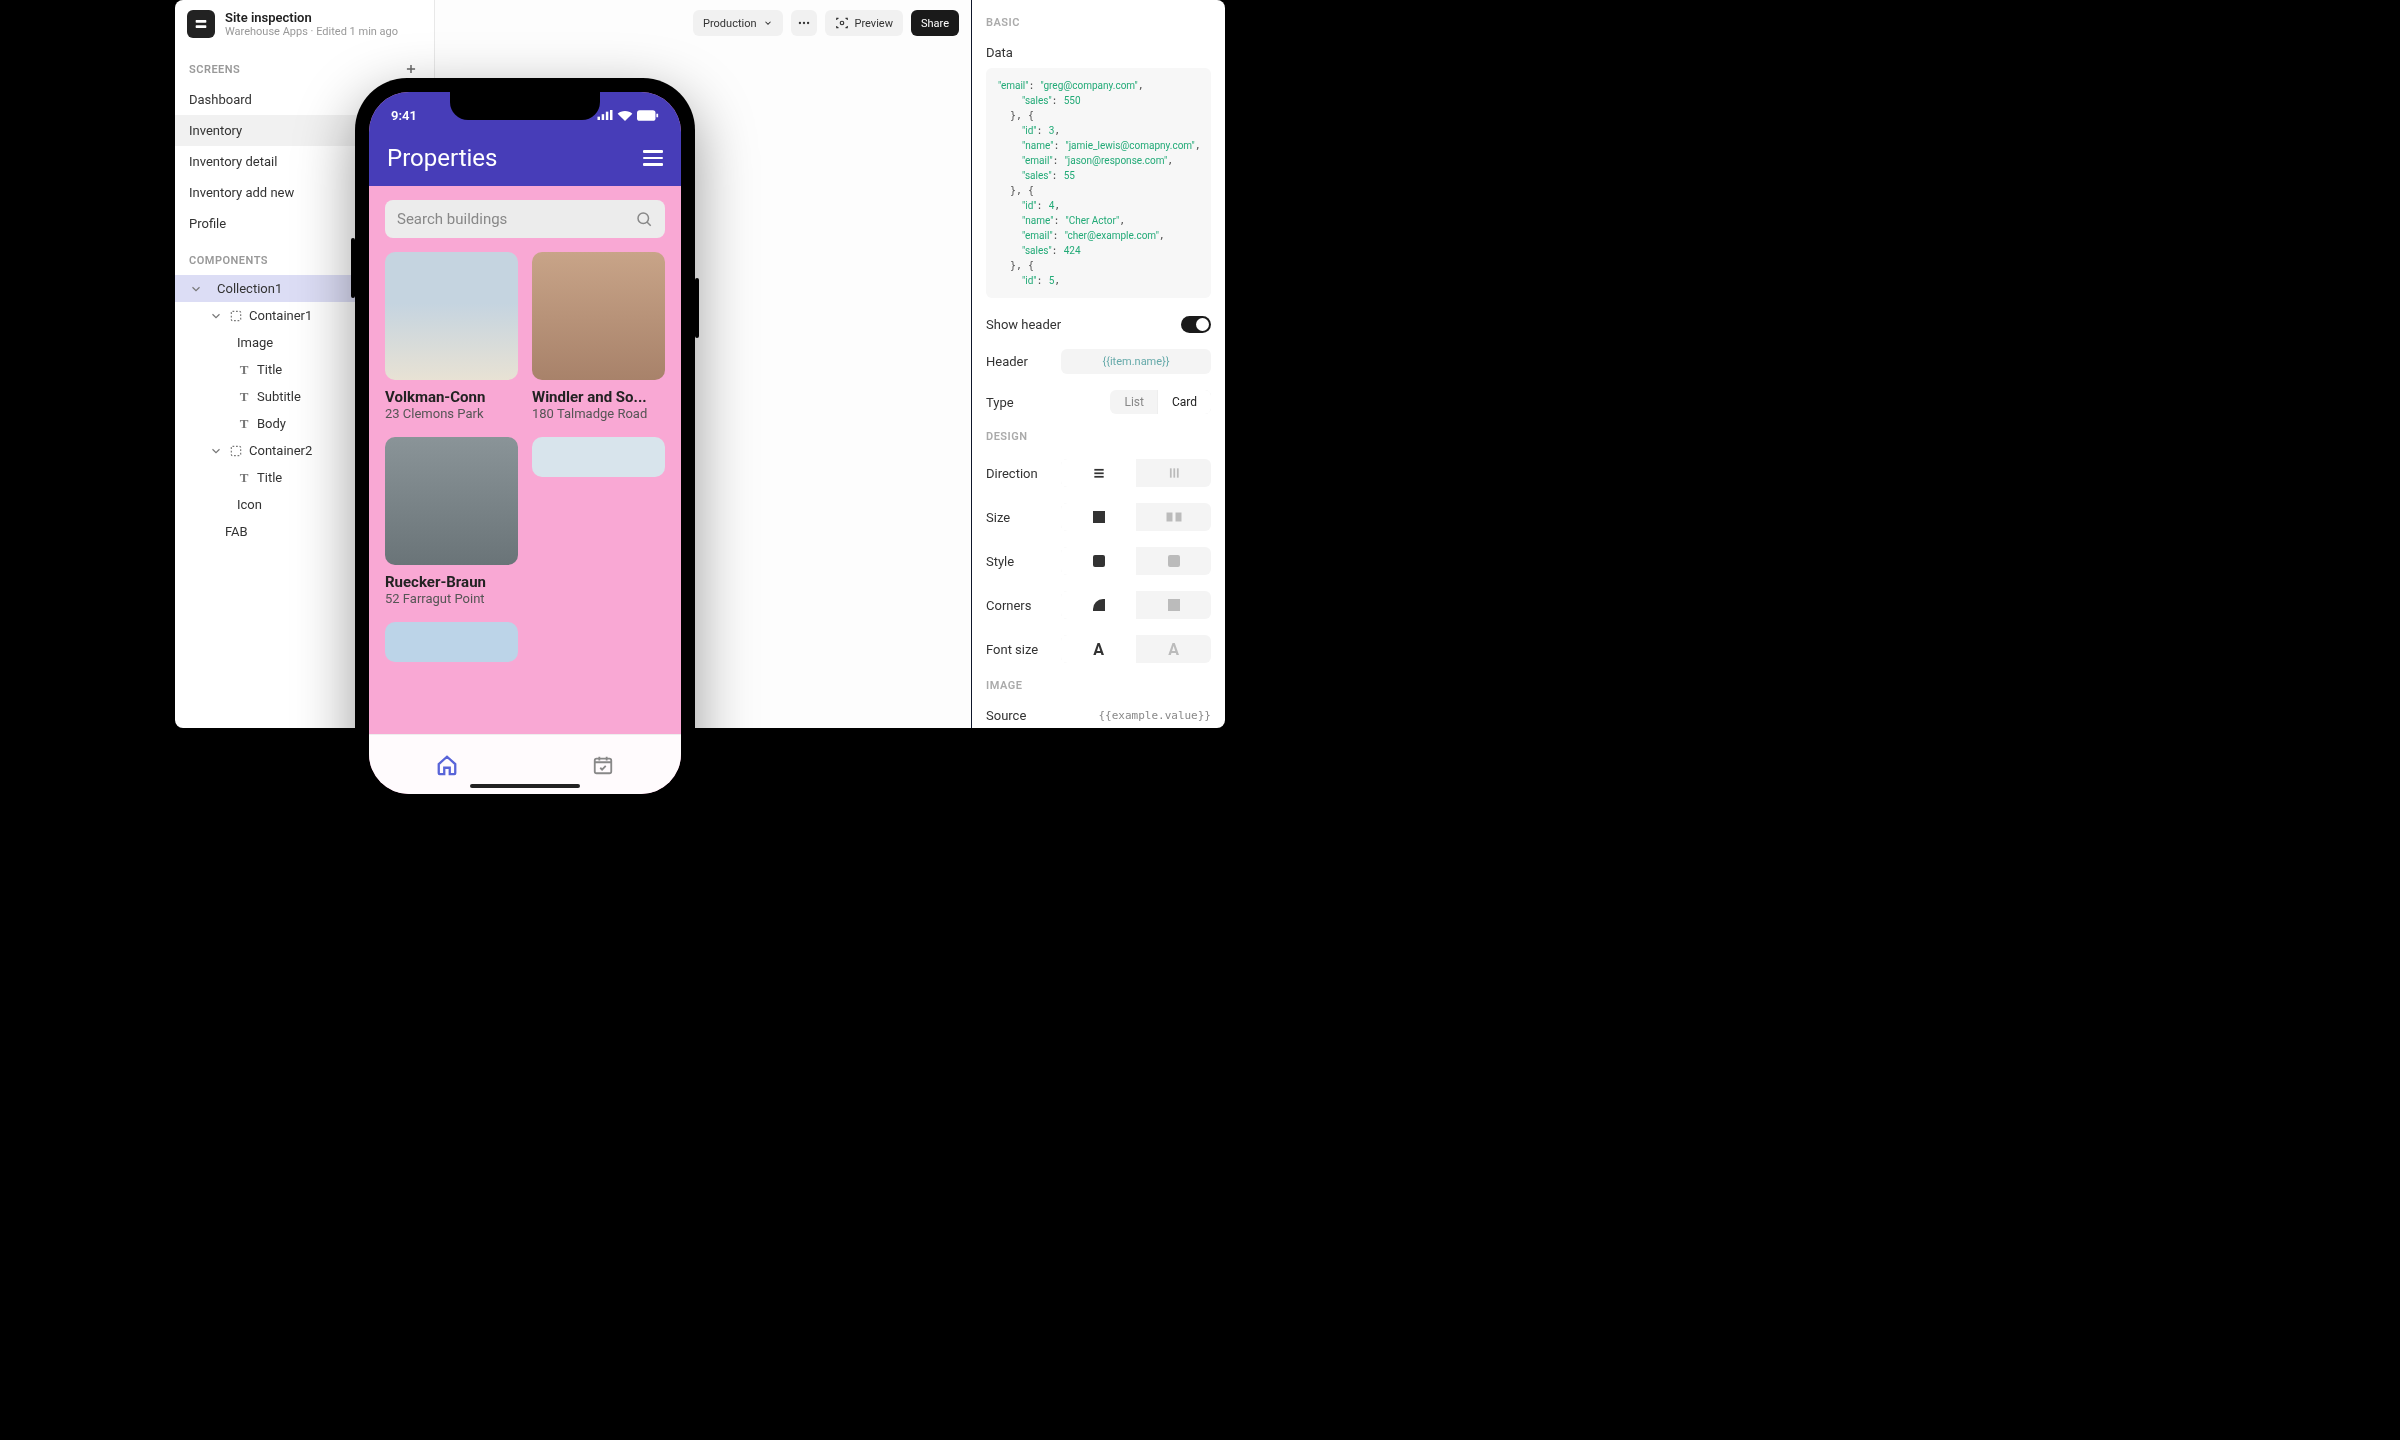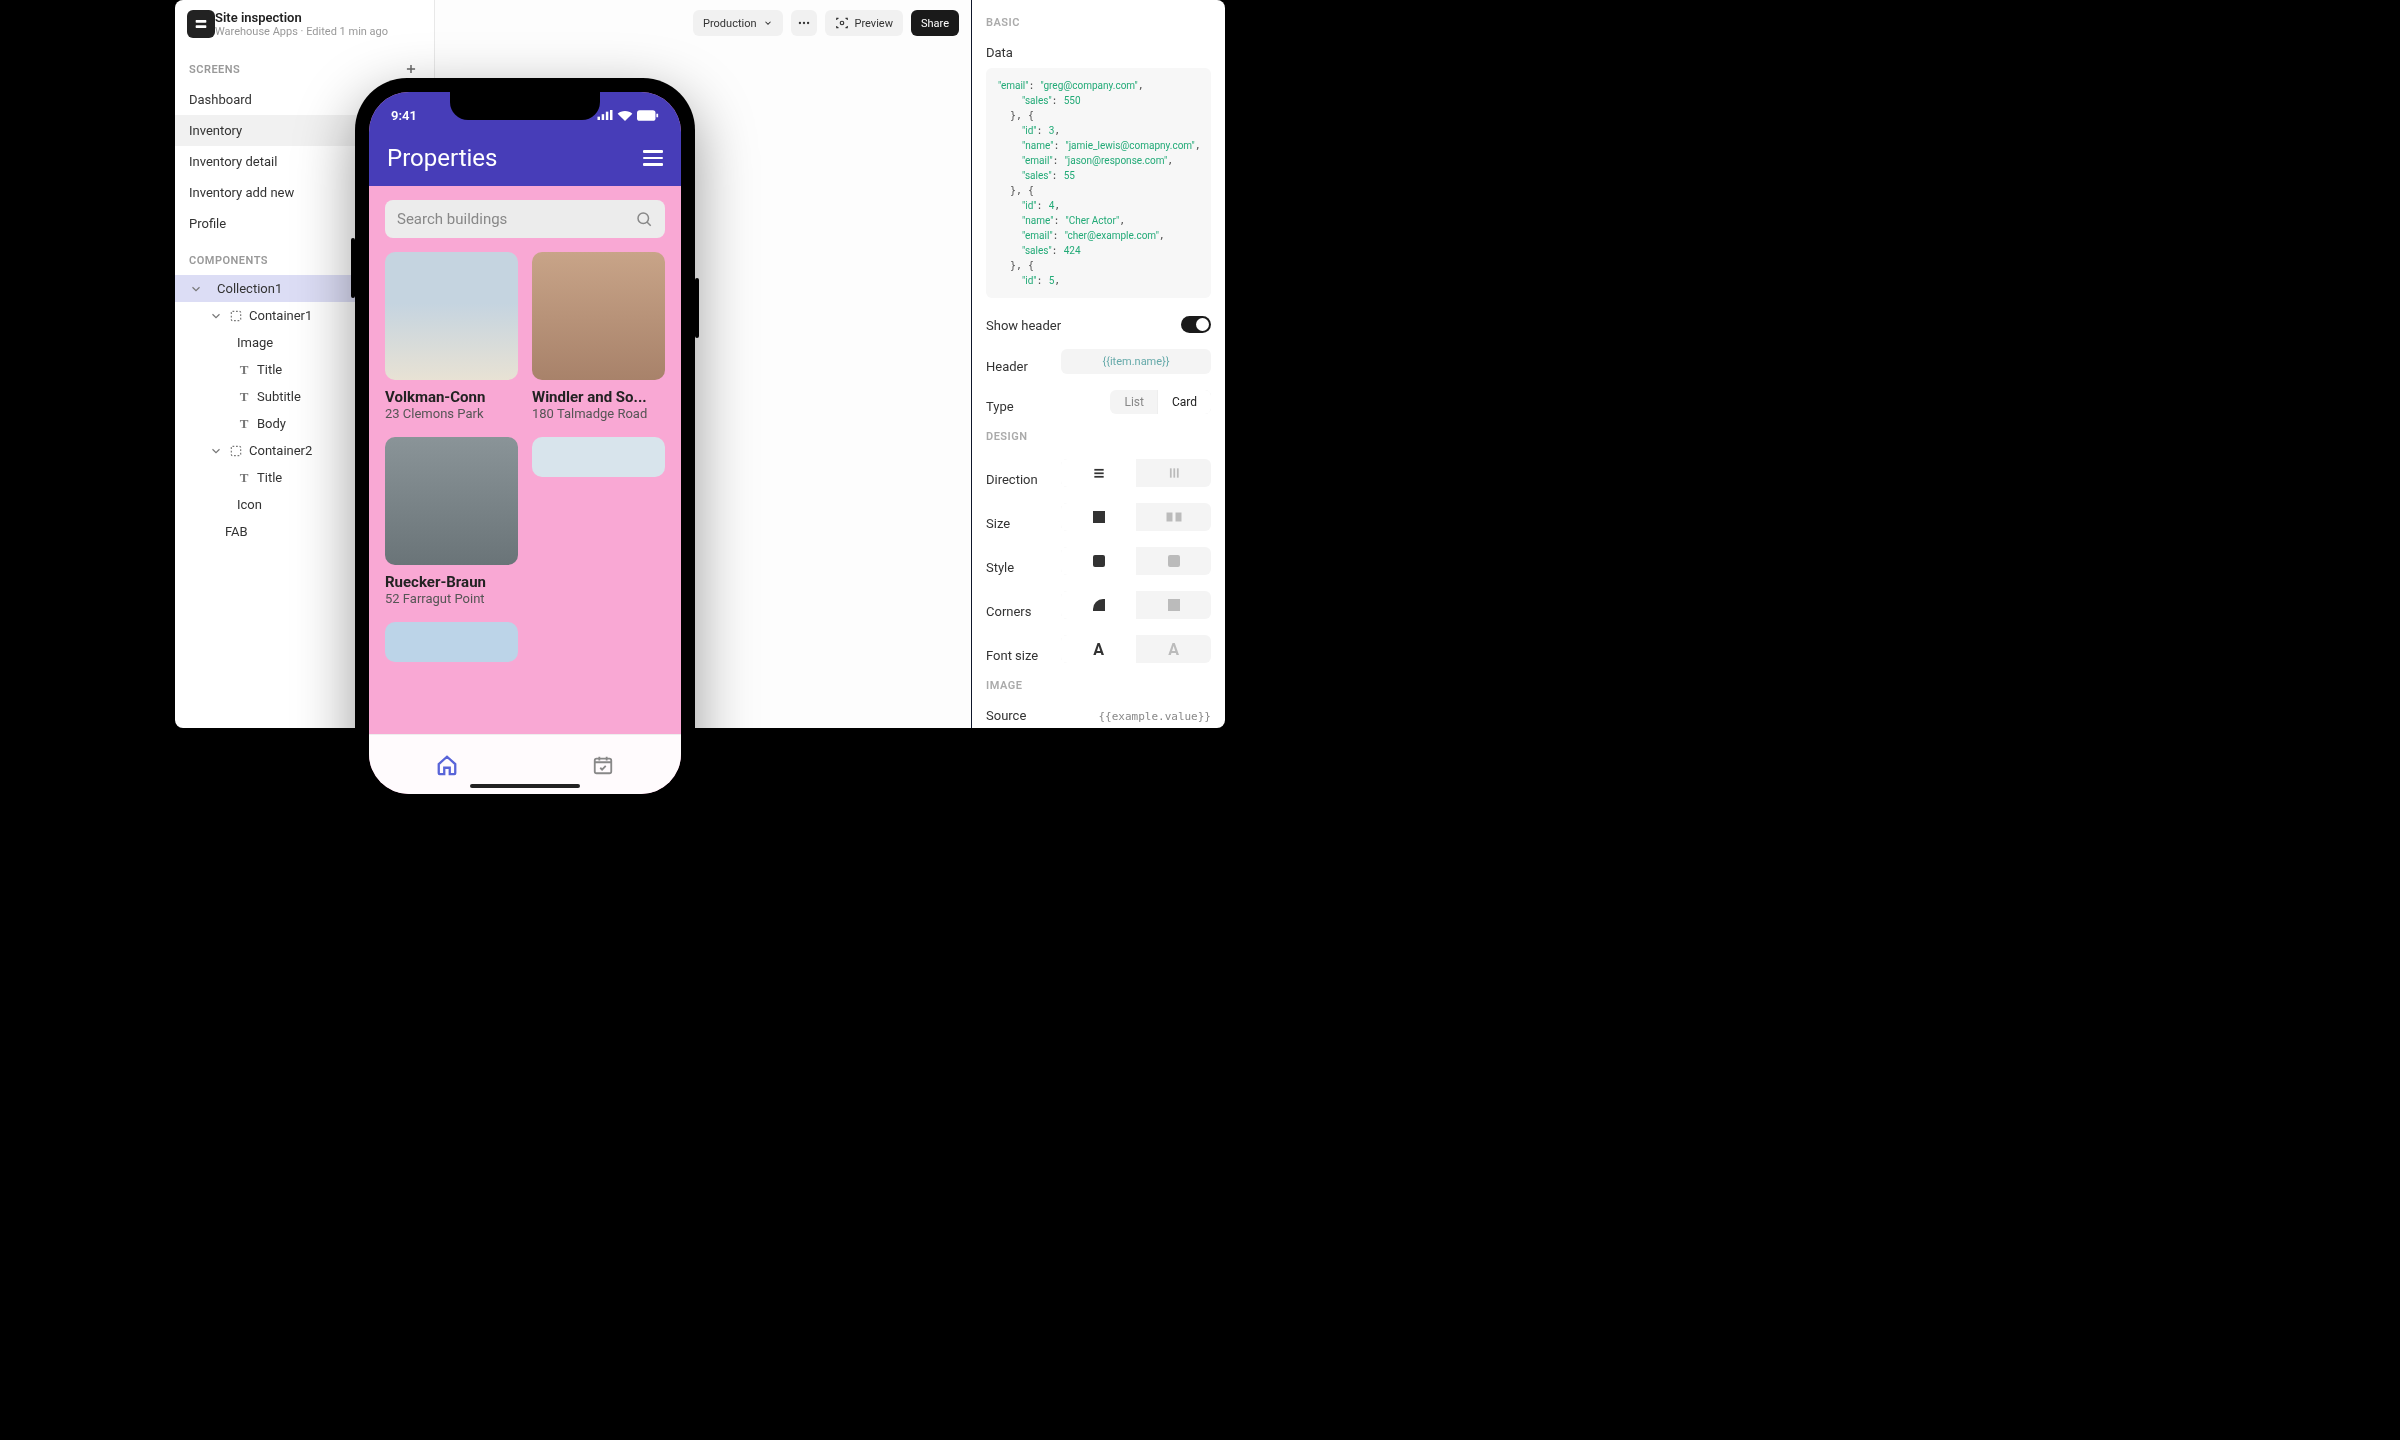--- a/index.html
+++ b/index.html
@@ -1,19 +1,19 @@
 <!DOCTYPE html>
 <html><head>
 <meta charset="utf-8">
 <style>
 *{box-sizing:border-box;margin:0;padding:0;font-family:-apple-system,BlinkMacSystemFont,"Segoe UI",Roboto,sans-serif}
 body{background:#000;width:1400px;height:840px;overflow:hidden;position:relative}
 .app-window{position:absolute;left:175px;top:0;width:1050px;height:728px;background:#fff;border-radius:8px;display:flex;overflow:hidden}
 .sidebar{width:260px;border-right:1px solid #e8e8e8;display:flex;flex-direction:column;overflow:hidden}
-.sidebar-header{padding:10px 12px;display:flex;align-items:center;}
+.sidebar-header{padding:10px 12px;display:flex;align-items:center;gap:10px}
 .app-logo{width:28px;height:28px;background:#222;border-radius:6px;display:flex;align-items:center;justify-content:center}
 .app-logo svg{width:16px;height:16px}
 .app-meta{display:flex;flex-direction:column}
 .app-title{font-size:13px;font-weight:600;color:#222}
 .app-sub{font-size:11px;color:#999}
 .section-header{display:flex;align-items:center;justify-content:space-between;padding:12px 14px 6px}
 .section-header-label{font-size:11px;font-weight:600;letter-spacing:.5px;color:#999}
 .plus-btn{width:18px;height:18px;display:flex;align-items:center;justify-content:center;color:#666;cursor:pointer}
 .screen-item{padding:8px 14px;font-size:13px;color:#333;cursor:pointer}
 .screen-item.selected{background:#f1f1f1}
@@ -22,21 +22,21 @@
 .tree-chevron{width:14px;height:14px;color:#777;flex-shrink:0}
 .tree-icon{width:14px;height:14px;color:#777;flex-shrink:0;display:flex;align-items:center;justify-content:center}
 .indent-1{padding-left:14px}.indent-2{padding-left:34px}.indent-3{padding-left:62px}
 .canvas{flex:1;background:#fdfdfd;position:relative}
 .right-panel{width:254px;border-left:1px solid #0f172a;padding:8px 0;overflow:auto}
 .top-bar{position:absolute;top:0;right:0;padding:10px 12px;display:flex;gap:8px;align-items:center;z-index:2}
 .pill-btn{height:26px;padding:0 10px;border-radius:6px;background:#f1f1f1;font-size:11px;color:#333;display:flex;align-items:center;gap:6px;cursor:pointer}
 .pill-btn.dark{background:#1a1a1a;color:#fff}
 .pill-btn.icon-only{padding:0;width:26px;justify-content:center}
 .rp-section-label{font-size:11px;font-weight:600;letter-spacing:.5px;color:#aaa;padding:8px 14px}
-.rp-row{display:flex;align-items:flex-end;justify-content:space-between;padding:8px 14px}
+.rp-row{display:flex;align-items:center;justify-content:space-between;padding:8px 14px}
 .rp-label{font-size:13px;color:#333}
 .code-box{margin:6px 14px 10px;background:#f7f7f7;border-radius:6px;padding:10px 12px;font-family:ui-monospace,Menlo,monospace;font-size:10px;line-height:1.5;color:#555;white-space:pre;overflow:hidden}
 .code-box .k{color:#2a7}.code-box .s{color:#2a7}.code-box .n{color:#2a7}
 .toggle{width:30px;height:17px;background:#1a1a1a;border-radius:9px;position:relative;cursor:pointer}
 .toggle::after{content:"";position:absolute;right:2px;top:2px;width:13px;height:13px;background:#fff;border-radius:50%}
 .input-like{background:#f4f4f4;border-radius:6px;padding:6px 10px;font-family:ui-monospace,Menlo,monospace;font-size:11px;min-width:150px;text-align:center}
 .input-like .tpl{color:#6aa}
 .seg{display:flex;background:#f4f4f4;border-radius:6px;overflow:hidden}
 .seg-btn{padding:5px 14px;font-size:12px;color:#888;cursor:pointer}
 .seg-btn.active{background:#fff;color:#222;box-shadow:0 0 0 1px #eee}

